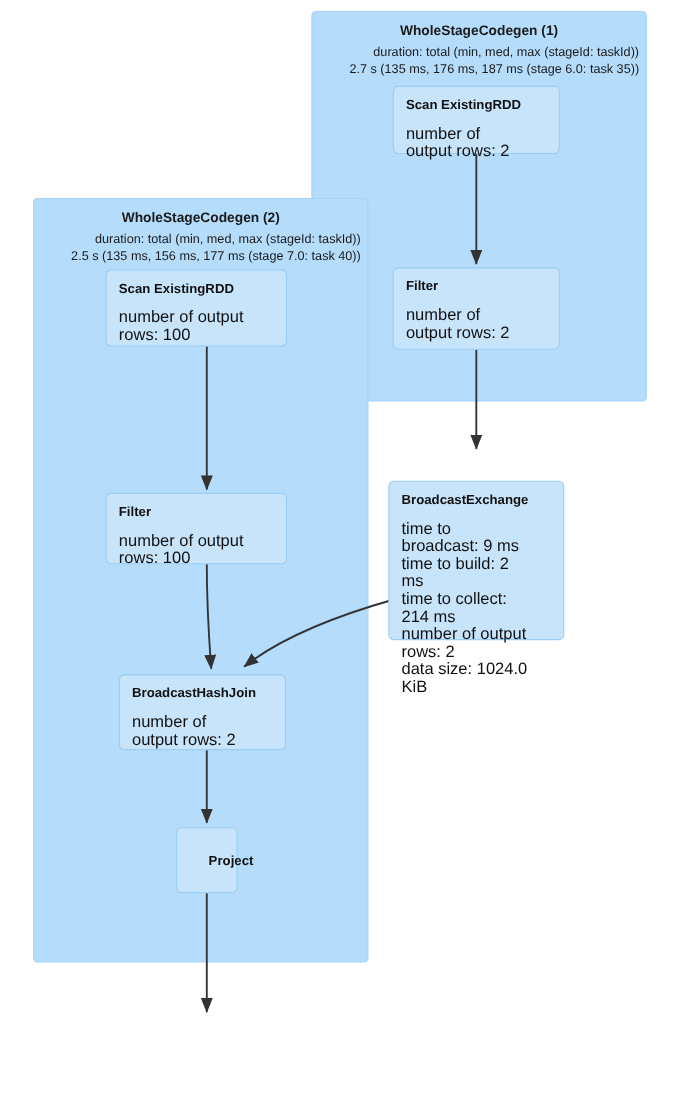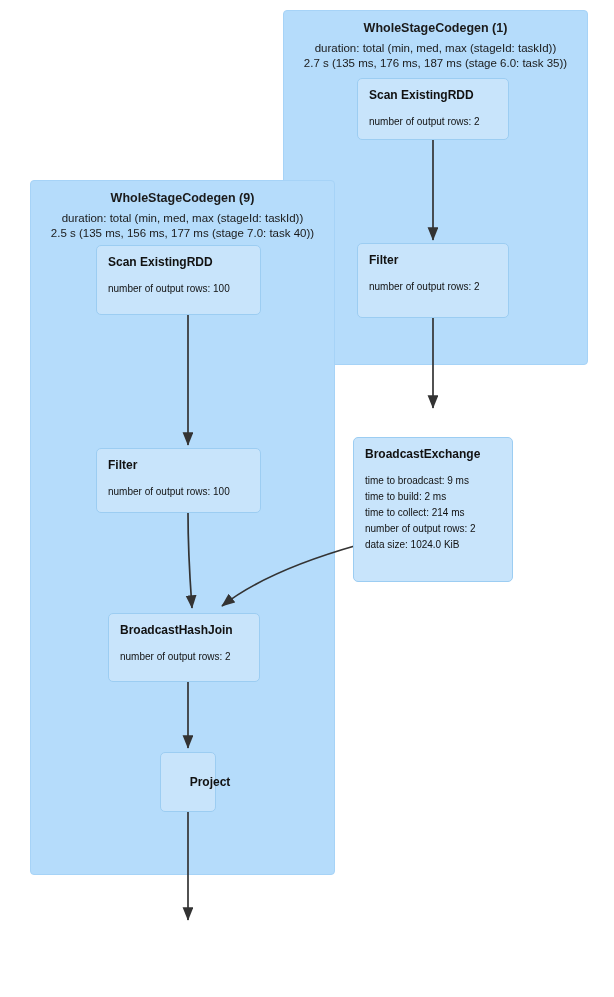--- a/index.html
+++ b/index.html
@@ -29,21 +29,21 @@
   }
   .cluster-title {
     text-align: center;
     font-weight: bold;
     font-size: 12.5px;
     color: #1a1a1a;
     margin-top: 10px;
     padding: 0 8px;
   }
   .cluster-sub {
-    text-align: center;
+    text-align: right;
     font-size: 11.5px;
     color: #1a1a1a;
     line-height: 15px;
     margin-top: 6px;
     padding: 0 6px;
     white-space: pre-line;
   }
   .node {
     position: absolute;
     background: #c8e4fb;
@@ -52,21 +52,21 @@
     box-sizing: border-box;
     padding: 9px 28px 9px 11px;
   }
   .node-title {
     font-weight: bold;
     font-size: 12px;
     color: #111111;
     line-height: 15px;
   }
   .node-metrics {
-    font-size: 10px;
+    font-size: 15px;
     color: #111111;
     line-height: 16px;
     margin-top: 11px;
     white-space: pre-line;
   }
   .node.compact {
     display: flex;
     align-items: center;
     justify-content: center;
     padding: 0;
@@ -89,21 +89,21 @@
 
 <div id="stage">
 
   <div class="cluster" style="left:283px; top:10px; width:305px; height:355px;">
     <div class="cluster-title">WholeStageCodegen (1)</div>
     <div class="cluster-sub">duration: total (min, med, max (stageId: taskId))
 2.7 s (135 ms, 176 ms, 187 ms (stage 6.0: task 35))</div>
   </div>
 
   <div class="cluster" style="left:30px; top:180px; width:305px; height:695px;">
-    <div class="cluster-title">WholeStageCodegen (9)</div>
+    <div class="cluster-title">WholeStageCodegen (2)</div>
     <div class="cluster-sub">duration: total (min, med, max (stageId: taskId))
 2.5 s (135 ms, 156 ms, 177 ms (stage 7.0: task 40))</div>
   </div>
 
   <svg class="edges" viewBox="0 0 614 997">
     <defs>
       <marker id="arrow" markerWidth="9" markerHeight="9" refX="7.5" refY="3.2" orient="auto" markerUnits="strokeWidth">
         <path d="M0,0 L8,3.2 L0,6.4 z" fill="#333333"></path>
       </marker>
     </defs>

